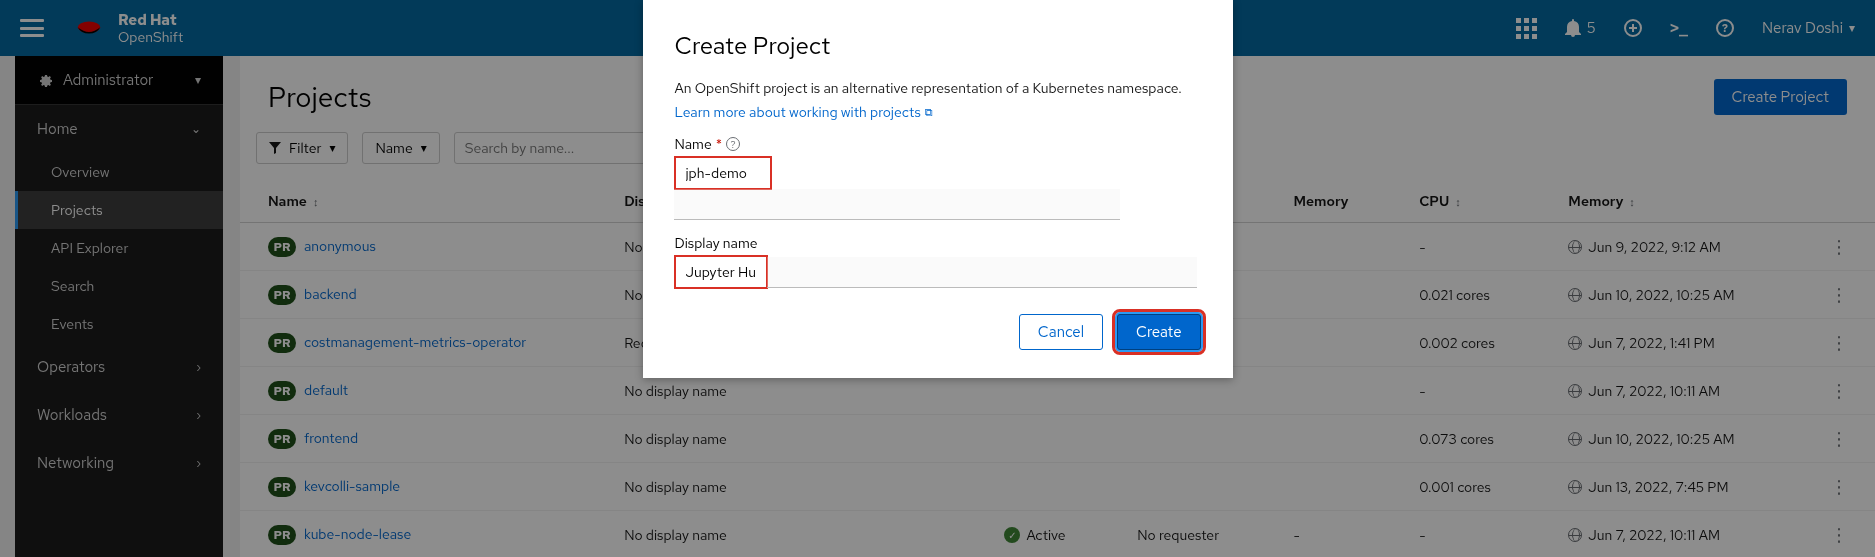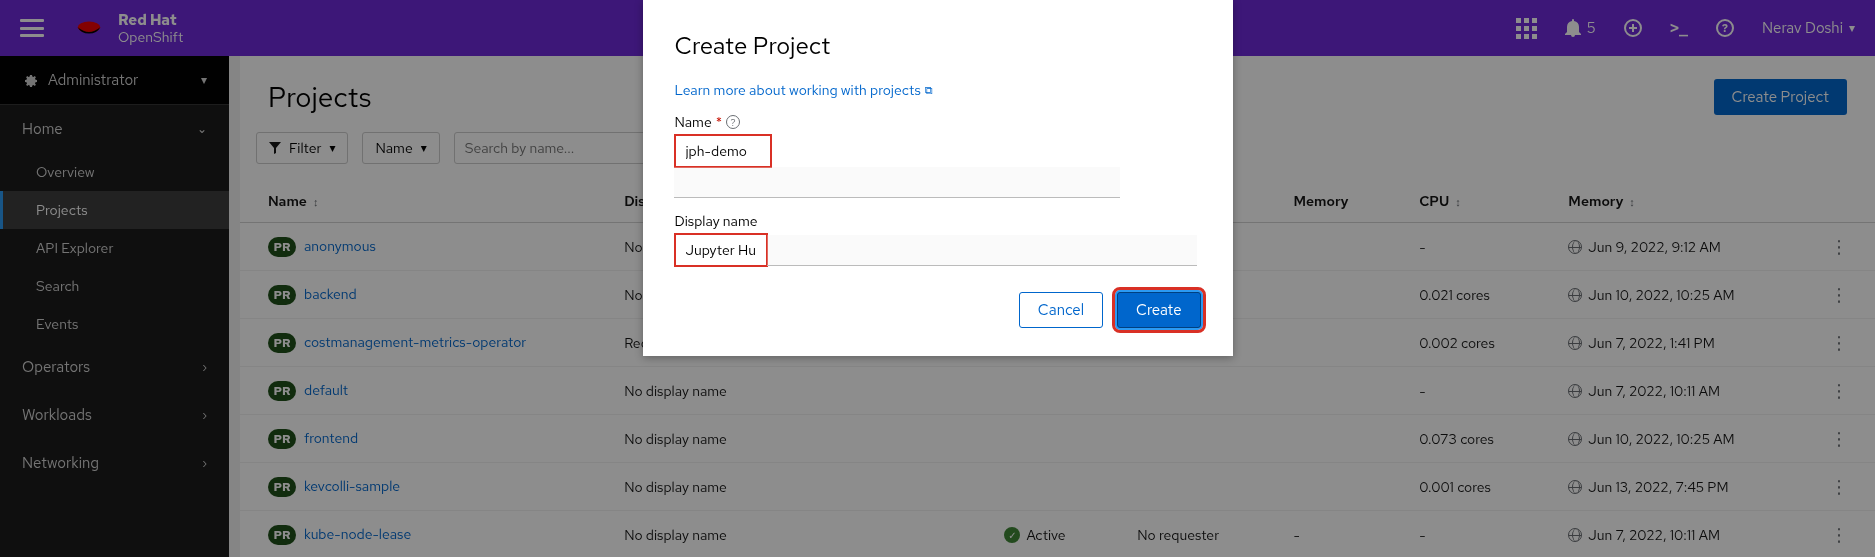--- a/index.html
+++ b/index.html
@@ -1,33 +1,33 @@
 <!DOCTYPE html>
 <html><head>
 <meta charset="utf-8">
 <style>
 * { margin: 0; padding: 0; box-sizing: border-box; font-family: "Red Hat Text", -apple-system, BlinkMacSystemFont, "Segoe UI", sans-serif; }
 body { background: #f0f0f0; width: 1875px; height: 557px; overflow: hidden; position: relative; }
 
 
-.topbar { height: 56px; background: #6d28d9; display: flex; align-items: center; padding: 0 20px; color: #fff; }
+.topbar { height: 56px; background: #0369a1; display: flex; align-items: center; padding: 0 20px; color: #fff; }
 .hamburger { width: 24px; height: 18px; display: flex; flex-direction: column; justify-content: space-between; cursor: pointer; margin-right: 28px; }
 .hamburger span { height: 3px; background: #fff; border-radius: 1px; }
 .brand { display: flex; align-items: center; gap: 12px; }
 .fedora { width: 34px; height: 24px; }
 .brandtxt { display: flex; flex-direction: column; line-height: 1; }
 .brandtxt .b1 { font-size: 15px; font-weight: 700; }
 .brandtxt .b2 { font-size: 14px; font-weight: 400; margin-top: 2px; }
 .topright { margin-left: auto; display: flex; align-items: center; gap: 28px; font-size: 15px; }
 .topright .item { display: flex; align-items: center; gap: 6px; cursor: pointer; }
 .grid9 { display: grid; grid-template-columns: repeat(3,5px); grid-template-rows: repeat(3,5px); gap: 3px; }
 .grid9 span { background:#fff; }
 
 
-.sidebar { position: absolute; top:56px; left:0; bottom:0; width: 229px; background: #1b1b1b; color:#d2d2d2; font-size: 15px; overflow-y: auto; }
+.sidebar { position: absolute; top:56px; left:15px; bottom:0; width: 208px; background: #1b1b1b; color:#d2d2d2; font-size: 15px; overflow-y: auto; }
 .side-section { padding: 14px 22px; display:flex; align-items:center; justify-content:space-between; cursor:pointer; }
 .side-section.persp { background:#000; border-bottom:1px solid #333; }
 .side-section.persp .left { display:flex; align-items:center; gap:10px; }
 .side-sub { padding: 10px 36px; cursor:pointer; font-size:14px; }
 .side-sub.active { background:#3c3c3c; border-left:3px solid #2b9af3; padding-left:33px; color:#fff; }
 .chev { font-size:12px; }
 
 
 .main { position:absolute; top:56px; left:240px; right:0; bottom:0; background:#fff; overflow:hidden; }
 .pagehead { padding: 22px 28px 0; display:flex; align-items:center; justify-content:space-between; }
@@ -267,20 +267,21 @@
           <td><span class="globe"></span>Jun 7, 2022, 10:11 AM</td>
           <td style="text-align:right"><span class="kebab">⋮</span></td>
         </tr>
       </tbody>
   </table>
 </div>
 
 <div class="overlay"></div>
 <div class="modal">
   <h2>Create Project</h2>
+  <p class="desc">An OpenShift project is an alternative representation of a Kubernetes namespace.</p>
   <a class="lmore">
       <span>Learn more about working with projects</span>
       <span class="ext">⧉</span>
     </a>
   <div class="field">
     <label>
         <span>Name</span>
         <span class="req">*</span>
         <span class="info">?</span>
       </label>

